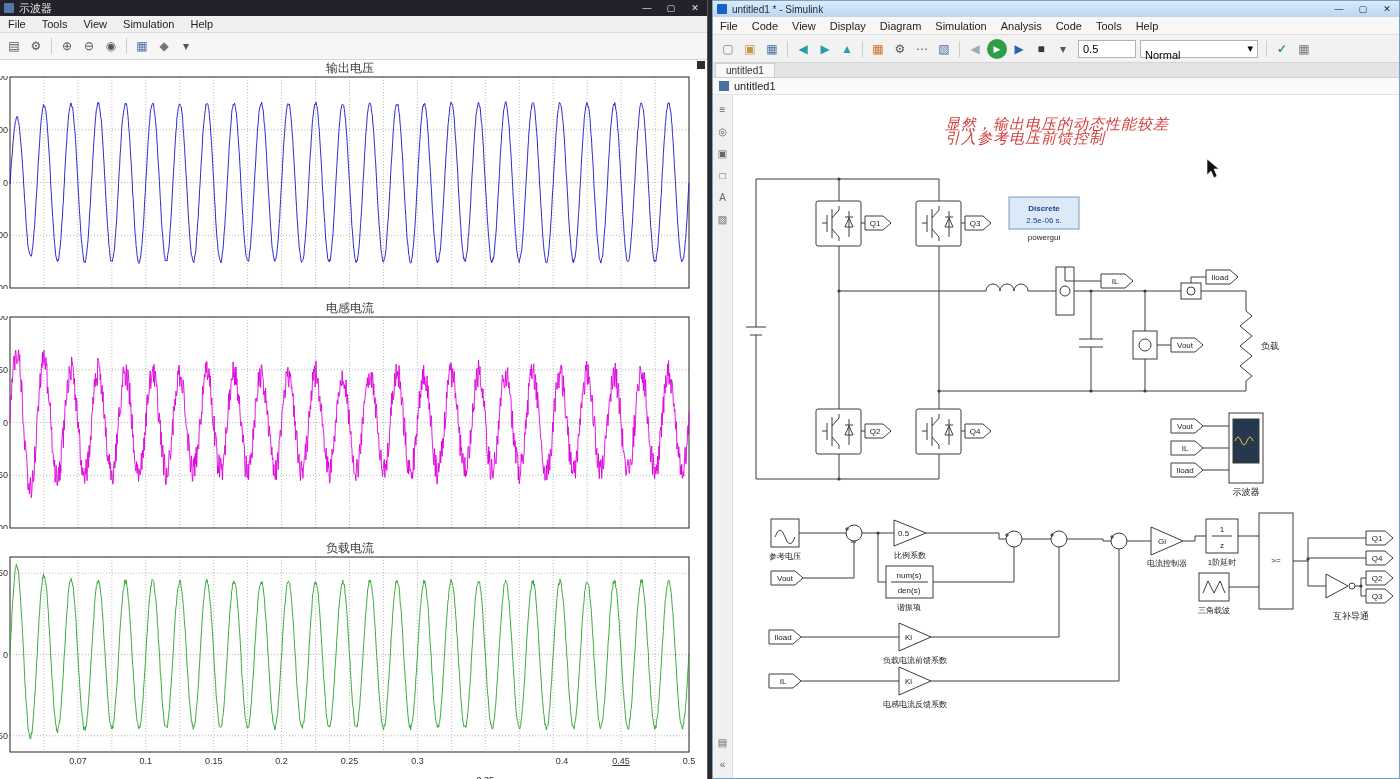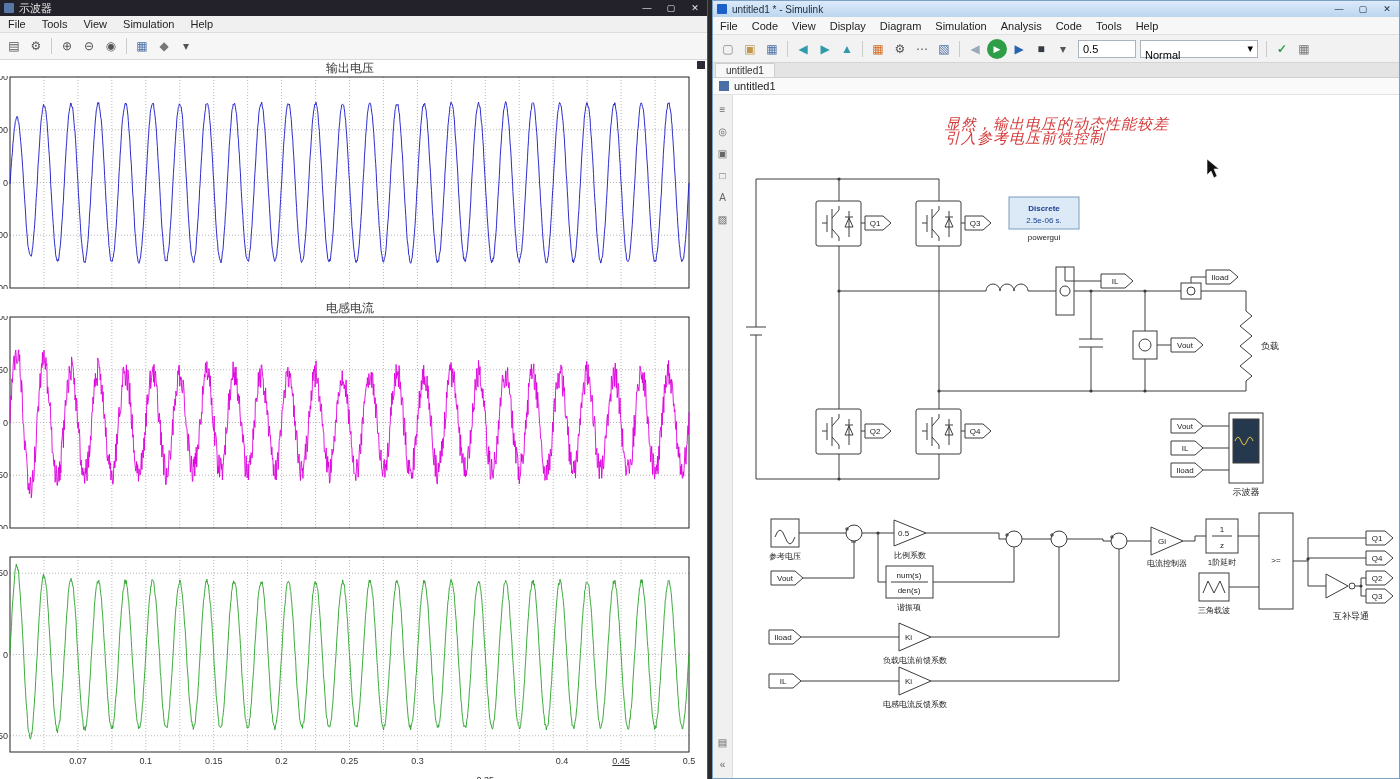--- a/index.html
+++ b/index.html
@@ -154,20 +154,21 @@
           <line x1="10" y1="53.75" x2="689" y2="53.75" stroke="#9a9a9a" stroke-width="0.7" stroke-dasharray="1,2"></line>
           <text x="8" y="56.75" text-anchor="end" font-size="9" fill="#333" font-family="&quot;Liberation Sans&quot;,sans-serif">50</text>
           <line x1="10" y1="106.5" x2="689" y2="106.5" stroke="#9a9a9a" stroke-width="0.7" stroke-dasharray="1,2"></line>
           <text x="8" y="109.5" text-anchor="end" font-size="9" fill="#333" font-family="&quot;Liberation Sans&quot;,sans-serif">0</text>
           <line x1="10" y1="159.25" x2="689" y2="159.25" stroke="#9a9a9a" stroke-width="0.7" stroke-dasharray="1,2"></line>
           <text x="8" y="162.25" text-anchor="end" font-size="9" fill="#333" font-family="&quot;Liberation Sans&quot;,sans-serif">-50</text>
           <text x="8" y="215" text-anchor="end" font-size="9" fill="#333" font-family="&quot;Liberation Sans&quot;,sans-serif">-100</text>
           <rect x="10" y="1" width="679" height="211" fill="none" stroke="#222" stroke-width="1"></rect>
           <polyline points="10.0,106.7 10.5,86.2 11.0,79.6 11.5,83.6 11.9,62.8 12.4,66.3 12.9,55.4 13.4,45.8 13.9,39.9 14.4,40.2 14.8,54.0 15.3,36.3 15.8,34.1 16.3,42.1 16.8,47.7 17.3,47.2 17.8,46.3 18.2,37.3 18.7,33.8 19.2,44.9 19.7,38.7 20.2,61.4 20.7,62.0 21.2,76.2 21.6,64.4 22.1,71.3 22.6,97.3 23.1,108.2 23.6,108.3 24.1,120.3 24.6,133.9 25.0,124.7 25.5,127.2 26.0,135.7 26.5,137.8 27.0,147.5 27.5,156.1 27.9,173.1 28.4,174.1 28.9,167.3 29.4,177.8 29.9,169.7 30.4,161.2 30.9,170.7 31.3,181.8 31.8,177.0 32.3,164.0 32.8,154.3 33.3,166.1 33.8,164.3 34.3,155.3 34.7,130.7 35.2,146.4 35.7,137.3 36.2,128.6 36.7,109.0 37.2,97.5 37.6,95.2 38.1,90.3 38.6,95.3 39.1,75.3 39.6,72.0 40.1,57.5 40.6,71.6 41.0,61.5 41.5,47.7 42.0,51.7 42.5,36.4 43.0,48.8 43.5,38.8 44.0,34.3 44.4,43.7 44.9,48.4 45.4,53.5 45.9,41.5 46.4,49.4 46.9,47.8 47.3,77.6 47.8,70.9 48.3,76.1 48.8,86.4 49.3,87.7 49.8,89.8 50.3,86.5 50.7,104.5 51.2,113.5 51.7,111.3 52.2,136.7 52.7,136.1 53.2,137.7 53.6,146.1 54.1,150.2 54.6,143.9 55.1,166.3 55.6,160.5 56.1,149.4 56.6,157.5 57.0,169.3 57.5,169.5 58.0,158.6 58.5,151.3 59.0,165.5 59.5,145.6 60.0,164.1 60.4,148.7 60.9,156.8 61.4,128.3 61.9,123.9 62.4,118.9 62.9,111.8 63.4,131.7 63.8,104.4 64.3,113.9 64.8,96.2 65.3,84.2 65.8,89.7 66.3,84.2 66.7,84.0 67.2,65.1 67.7,63.8 68.2,76.8 68.7,73.2 69.2,50.3 69.7,56.4 70.1,55.2 70.6,63.2 71.1,64.2 71.6,40.9 72.1,45.1 72.6,49.0 73.1,51.3 73.5,56.8 74.0,68.3 74.5,62.2 75.0,84.0 75.5,78.9 76.0,94.9 76.4,82.2 76.9,85.1 77.4,106.7 77.9,112.2 78.4,106.4 78.9,117.1 79.4,113.1 79.8,121.7 80.3,145.2 80.8,149.3 81.3,144.0 81.8,158.7 82.3,158.0 82.8,151.7 83.2,159.5 83.7,155.6 84.2,160.7 84.7,167.4 85.2,152.2 85.7,157.9 86.1,143.2 86.6,156.2 87.1,164.7 87.6,138.5 88.1,135.6 88.6,151.5 89.1,129.5 89.5,141.1 90.0,134.7 90.5,119.9 91.0,124.1 91.5,106.9 92.0,95.8 92.5,95.8 92.9,81.1 93.4,87.8 93.9,78.0 94.4,63.4 94.9,71.1 95.4,57.3 95.8,69.5 96.3,65.7 96.8,62.2 97.3,69.7 97.8,42.0 98.3,44.9 98.8,45.5 99.2,51.7 99.7,51.1 100.2,64.1 100.7,58.0 101.2,78.2 101.7,75.6 102.1,69.0 102.6,85.7 103.1,75.8 103.6,95.3 104.1,102.6 104.6,98.3 105.1,102.8 105.5,120.4 106.0,111.5 106.5,124.7 107.0,141.1 107.5,145.1 108.0,139.4 108.5,140.1 108.9,148.4 109.4,138.1 109.9,152.8 110.4,146.6 110.9,164.1 111.4,159.2 111.8,154.7 112.3,163.7 112.8,168.2 113.3,165.9 113.8,149.2 114.3,145.0 114.8,152.0 115.2,148.1 115.7,127.9 116.2,145.3 116.7,117.9 117.2,128.4 117.7,117.7 118.2,109.0 118.6,95.4 119.1,91.2 119.6,100.8 120.1,97.0 120.6,97.1 121.1,91.2 121.5,78.9 122.0,68.9 122.5,71.0 123.0,51.4 123.5,51.1 124.0,57.4 124.5,55.5 124.9,56.6 125.4,69.6 125.9,61.2 126.4,48.8 126.9,69.5 127.4,74.3 127.9,53.8 128.3,57.2 128.8,65.0 129.3,88.1 129.8,67.0 130.3,90.6 130.8,86.7 131.3,106.3 131.7,113.0 132.2,98.4 132.7,121.3 133.2,118.6 133.7,136.4 134.2,134.5 134.6,144.9 135.1,148.5 135.6,155.1 136.1,153.5 136.6,145.5 137.1,157.4 137.6,148.5 138.0,153.0 138.5,165.3 139.0,152.9 139.5,155.1 140.0,159.1 140.5,158.2 141.0,147.0 141.4,137.0 141.9,153.6 142.4,134.2 142.9,139.8 143.4,141.8 143.9,121.9 144.3,134.5 144.8,116.4 145.3,118.9 145.8,97.1 146.3,110.4 146.8,82.1 147.3,78.6 147.7,88.5 148.2,85.0 148.7,81.1 149.2,74.9 149.7,61.2 150.2,54.8 150.7,72.5 151.1,67.6 151.6,61.6 152.1,56.9 152.6,53.9 153.1,50.3 153.6,66.2 154.0,48.3 154.5,70.4 155.0,59.5 155.5,55.1 156.0,64.1 156.5,70.2 157.0,69.3 157.4,76.6 157.9,95.0 158.4,106.0 158.9,99.8 159.4,97.1 159.9,107.7 160.3,104.2 160.8,129.0 161.3,116.4 161.8,141.0 162.3,135.5 162.8,129.0 163.3,141.9 163.7,159.0 164.2,137.8 164.7,142.7 165.2,159.4 165.7,168.8 166.2,168.2 166.7,152.1 167.1,161.1 167.6,161.0 168.1,159.8 168.6,149.3 169.1,134.5 169.6,135.0 170.0,136.7 170.5,143.5 171.0,136.6 171.5,120.2 172.0,119.3 172.5,103.6 173.0,119.0 173.4,90.4 173.9,92.7 174.4,94.9 174.9,83.0 175.4,89.4 175.9,75.1 176.4,79.2 176.8,79.8 177.3,71.8 177.8,54.8 178.3,58.7 178.8,49.3 179.3,49.5 179.8,70.0 180.2,60.7 180.7,63.7 181.2,61.4 181.7,72.9 182.2,76.5 182.7,77.2 183.1,63.9 183.6,68.3 184.1,76.5 184.6,91.9 185.1,100.9 185.6,101.6 186.1,110.0 186.5,111.3 187.0,113.1 187.5,123.4 188.0,134.9 188.5,117.9 189.0,124.6 189.5,132.5 189.9,142.9 190.4,156.2 190.9,148.8 191.4,139.9 191.9,154.6 192.4,165.5 192.8,164.4 193.3,143.3 193.8,150.4 194.3,140.7 194.8,160.1 195.3,137.2 195.8,148.2 196.2,131.2 196.7,151.1 197.2,136.8 197.7,128.7 198.2,131.1 198.7,133.1 199.2,114.1 199.6,103.9 200.1,103.1 200.6,108.0 201.1,108.6 201.6,96.3 202.1,97.4 202.5,70.3 203.0,78.6 203.5,74.4 204.0,65.8 204.5,58.2 205.0,61.2 205.5,46.8 205.9,51.8 206.4,56.8 206.9,45.5 207.4,64.0 207.9,59.8 208.4,61.3 208.9,52.5 209.3,55.4 209.8,70.4 210.3,59.7 210.8,77.8 211.3,89.0 211.8,81.9 212.2,98.7 212.7,106.0 213.2,111.4 213.7,114.5 214.2,100.0 214.7,129.8 215.2,116.3 215.6,117.5 216.1,120.9 216.6,126.8 217.1,139.7 217.6,157.8 218.1,150.3 218.6,156.7 219.0,138.8 219.5,161.2 220.0,152.5 220.5,141.8 221.0,143.5 221.5,153.3 221.9,147.9 222.4,163.9 222.9,152.0 223.4,145.8 223.9,138.4 224.4,137.0 224.9,129.2 225.3,139.1 225.8,111.5 226.3,117.5 226.8,116.7 227.3,112.8 227.8,104.0 228.3,85.5 228.7,77.4 229.2,93.9 229.7,73.6 230.2,84.3 230.7,78.2 231.2,63.5 231.6,64.0 232.1,62.1 232.6,63.9 233.1,45.8 233.6,61.3 234.1,56.4 234.6,69.3 235.0,51.4 235.5,68.4 236.0,50.9 236.5,68.9 237.0,62.7 237.5,84.7 237.9,78.3 238.4,78.0 238.9,87.8 239.4,79.9 239.9,94.9 240.4,104.1 240.9,110.1 241.3,106.0 241.8,106.4 242.3,116.5 242.8,126.4 243.3,118.7 243.8,127.0 244.3,130.0 244.7,143.8 245.2,160.6 245.7,156.7 246.2,139.8 246.7,157.1 247.2,162.0 247.6,159.5 248.1,148.2 248.6,163.8 249.1,145.2 249.6,146.2 250.1,139.2 250.6,148.7 251.0,136.6 251.5,137.2 252.0,142.1 252.5,138.2 253.0,112.7 253.5,123.4 254.0,104.3 254.4,104.6 254.9,111.6 255.4,82.8 255.9,82.5 256.4,82.0 256.9,85.7 257.4,80.3 257.8,78.1 258.3,56.3 258.8,70.5 259.3,65.9 259.8,52.7 260.3,62.7 260.7,71.6 261.2,49.2 261.7,48.7 262.2,54.5 262.7,60.6 263.2,62.8 263.7,79.0 264.1,75.8 264.6,75.0 265.1,87.1 265.6,71.9 266.1,86.8 266.6,85.5 267.1,98.8 267.5,94.3 268.0,97.0 268.5,120.3 269.0,117.2 269.5,110.0 270.0,119.9 270.4,119.4 270.9,128.8 271.4,138.9 271.9,131.2 272.4,143.4 272.9,142.0 273.4,159.7 273.8,148.4 274.3,159.1 274.8,159.4 275.3,163.4 275.8,144.2 276.3,164.0 276.8,146.2 277.2,144.6 277.7,136.5 278.2,153.6 278.7,140.7 279.2,124.3 279.7,122.7 280.1,114.3 280.6,114.0 281.1,120.3 281.6,107.9 282.1,93.6 282.6,93.4 283.1,88.0 283.5,85.9 284.0,74.6 284.5,74.0 285.0,82.1 285.5,76.0 286.0,55.7 286.4,55.9 286.9,55.3 287.4,60.5 287.9,51.2 288.4,70.6 288.9,71.2 289.4,55.1 289.8,62.0 290.3,57.4 290.8,60.6 291.3,72.3 291.8,70.8 292.3,78.0 292.8,80.2 293.2,77.5 293.7,100.8 294.2,89.5 294.7,109.6 295.2,105.2 295.7,124.1 296.1,119.8 296.6,114.5 297.1,117.5 297.6,139.6 298.1,147.1 298.6,141.0 299.1,138.0 299.5,149.4 300.0,158.9 300.5,164.6 301.0,145.6 301.5,145.2 302.0,154.4 302.5,152.4 302.9,162.4 303.4,153.0 303.9,147.3 304.4,141.5 304.9,139.7 305.4,127.9 305.9,143.7 306.3,119.8 306.8,120.8 307.3,135.8 307.8,124.5 308.3,114.2 308.8,95.2 309.2,95.8 309.7,101.2 310.2,89.8 310.7,93.2 311.2,74.7 311.7,84.5 312.2,76.3 312.6,56.1 313.1,64.8 313.6,53.3 314.1,55.5 314.6,49.7 315.1,71.2 315.6,56.9 316.0,44.8 316.5,62.8 317.0,67.7 317.5,65.5 318.0,61.9 318.5,67.4 318.9,85.5 319.4,82.3 319.9,80.2 320.4,95.4 320.9,90.2 321.4,87.8 321.9,100.0 322.3,110.2 322.8,108.1 323.3,114.9 323.8,117.5 324.3,136.0 324.8,135.6 325.3,136.6 325.7,142.8 326.2,131.9 326.7,156.1 327.2,156.2 327.7,140.4 328.2,151.4 328.6,145.9 329.1,156.9 329.6,167.2 330.1,164.0 330.6,143.1 331.1,156.7 331.6,148.9 332.0,133.1 332.5,138.6 333.0,135.8 333.5,135.6 334.0,120.2 334.5,122.0 334.9,125.5 335.4,107.6 335.9,103.7 336.4,106.4 336.9,86.6 337.4,84.3 337.9,88.1 338.3,76.3 338.8,80.1 339.3,80.1 339.8,76.9 340.3,64.4 340.8,68.9 341.3,68.3 341.7,70.0 342.2,54.7 342.7,68.6 343.2,65.5 343.7,67.6 344.2,72.8 344.7,68.7 345.1,69.9 345.6,80.9 346.1,63.9 346.6,80.6 347.1,87.7 347.6,78.3 348.0,88.1 348.5,107.9 349.0,93.4 349.5,103.3 350.0,115.6 350.5,118.1 351.0,115.4 351.4,129.8 351.9,132.0 352.4,145.2 352.9,146.4 353.4,139.7 353.9,157.6 354.3,157.4 354.8,158.0 355.3,158.4 355.8,164.7 356.3,154.9 356.8,143.2 357.3,145.2 357.7,151.8 358.2,161.2 358.7,150.3 359.2,136.5 359.7,128.2 360.2,136.2 360.7,137.9 361.1,117.8 361.6,128.9 362.1,104.4 362.6,101.5 363.1,107.9 363.6,91.7 364.1,85.7 364.5,87.2 365.0,81.4 365.5,76.3 366.0,72.5 366.5,67.9 367.0,69.3 367.4,61.6 367.9,70.3 368.4,71.6 368.9,57.6 369.4,68.1 369.9,69.0 370.4,61.4 370.8,61.3 371.3,56.0 371.8,71.7 372.3,56.7 372.8,58.4 373.3,79.1 373.8,67.9 374.2,82.9 374.7,87.6 375.2,81.6 375.7,102.0 376.2,87.8 376.7,93.3 377.1,103.4 377.6,117.3 378.1,117.9 378.6,116.9 379.1,132.6 379.6,141.9 380.1,144.4 380.5,143.2 381.0,133.9 381.5,152.8 382.0,153.7 382.5,160.3 383.0,155.1 383.5,149.8 383.9,145.0 384.4,143.4 384.9,161.4 385.4,148.3 385.9,152.0 386.4,144.4 386.8,154.4 387.3,138.1 387.8,126.9 388.3,140.7 388.8,135.0 389.3,127.7 389.8,110.2 390.2,108.4 390.7,91.4 391.2,99.6 391.7,77.2 392.2,88.4 392.7,75.2 393.1,83.9 393.6,81.0 394.1,79.1 394.6,57.3 395.1,62.8 395.6,70.3 396.1,48.4 396.5,62.7 397.0,56.2 397.5,59.4 398.0,55.1 398.5,71.1 399.0,49.5 399.5,55.4 399.9,73.0 400.4,65.9 400.9,76.1 401.4,89.1 401.9,82.9 402.4,81.5 402.9,86.1 403.3,107.4 403.8,119.5 404.3,101.8 404.8,104.9 405.3,128.7 405.8,116.3 406.2,139.4 406.7,144.6 407.2,153.1 407.7,156.7 408.2,143.9 408.7,158.1 409.2,144.0 409.6,148.5 410.1,154.8 410.6,153.4 411.1,156.8 411.6,162.5 412.1,156.5 412.6,162.3 413.0,156.1 413.5,132.0 414.0,153.8 414.5,134.4 415.0,123.6 415.5,120.3 415.9,129.4 416.4,118.2 416.9,120.5 417.4,99.2 417.9,103.2 418.4,93.6 418.9,90.4 419.3,75.1 419.8,92.0 420.3,77.8 420.8,81.5 421.3,64.6 421.8,73.8 422.2,64.5 422.7,53.4 423.2,67.8 423.7,49.2 424.2,68.7 424.7,60.7 425.2,66.1 425.6,71.4 426.1,75.0 426.6,72.5 427.1,59.9 427.6,82.4 428.1,69.6 428.6,76.6 429.0,93.5 429.5,87.1 430.0,99.1 430.5,110.4 431.0,99.5 431.5,100.1 431.9,117.0 432.4,127.1 432.9,134.8 433.4,144.1 433.9,149.1 434.4,132.5 434.9,141.8 435.3,160.5 435.8,139.1 436.3,146.3 436.8,166.2 437.3,168.1 437.8,157.5 438.3,146.9 438.7,156.1 439.2,152.4 439.7,147.2 440.2,134.9 440.7,147.0 441.2,138.3 441.6,125.2 442.1,140.3 442.6,122.7 443.1,132.4 443.6,121.6 444.1,120.8 444.6,95.9 445.0,113.0 445.5,104.0 446.0,101.9 446.5,76.0 447.0,81.8 447.5,64.0 448.0,65.4 448.4,68.8 448.9,59.0 449.4,53.9 449.9,48.6 450.4,54.3 450.9,46.6 451.4,48.6 451.8,71.2 452.3,57.8 452.8,52.5 453.3,66.6 453.8,59.2 454.3,55.5 454.7,64.6 455.2,81.9 455.7,77.4 456.2,86.8 456.7,91.9 457.2,93.7 457.7,88.8 458.1,106.6 458.6,109.7 459.1,116.8 459.6,111.0 460.1,139.7 460.6,118.8 461.0,134.5 461.5,131.5 462.0,147.2 462.5,138.9 463.0,137.4 463.5,146.1 464.0,155.5 464.4,159.8 464.9,141.4 465.4,160.9 465.9,154.1 466.4,159.5 466.9,154.0 467.4,153.5 467.8,135.8 468.3,130.3 468.8,131.0 469.3,142.4 469.8,136.0 470.3,114.2 470.8,127.6 471.2,116.5 471.7,112.9 472.2,110.0 472.7,87.4 473.2,96.0 473.7,91.5 474.1,93.8 474.6,77.5 475.1,63.3 475.6,71.7 476.1,74.3 476.6,53.3 477.1,52.2 477.5,67.8 478.0,71.0 478.5,44.4 479.0,51.7 479.5,58.9 480.0,50.6 480.4,69.0 480.9,70.5 481.4,75.3 481.9,72.2 482.4,82.2 482.9,73.0 483.4,83.6 483.8,90.7 484.3,84.8 484.8,94.7 485.3,94.7 485.8,108.1 486.3,109.6 486.8,133.8 487.2,139.9 487.7,139.7 488.2,148.3 488.7,130.5 489.2,146.2 489.7,134.9 490.2,163.2 490.6,163.3 491.1,158.9 491.6,143.0 492.1,153.2 492.6,159.2 493.1,162.3 493.5,153.6 494.0,153.3 494.5,136.1 495.0,143.3 495.5,144.7 496.0,148.2 496.5,138.8 496.9,120.0 497.4,122.9 497.9,128.4 498.4,104.6 498.9,113.2 499.4,100.5 499.8,92.6 500.3,81.8 500.8,90.2 501.3,80.4 501.8,71.5 502.3,59.0 502.8,60.1 503.2,65.7 503.7,63.0 504.2,71.7 504.7,71.5 505.2,66.3 505.7,54.9 506.2,70.0 506.6,70.2 507.1,56.9 507.6,51.5 508.1,66.5 508.6,72.1 509.1,66.2 509.6,78.2 510.0,78.9 510.5,78.7 511.0,82.5 511.5,104.3 512.0,112.2 512.5,94.8 512.9,113.7 513.4,128.9 513.9,117.2 514.4,130.9 514.9,124.7 515.4,127.2 515.9,147.3 516.3,131.1 516.8,134.2 517.3,137.1 517.8,142.3 518.3,163.9 518.8,150.6 519.3,167.9 519.7,162.5 520.2,160.5 520.7,154.9 521.2,137.6 521.7,145.5 522.2,138.5 522.6,141.5 523.1,147.7 523.6,140.2 524.1,137.8 524.6,116.7 525.1,118.5 525.6,104.1 526.0,112.6 526.5,96.7 527.0,101.2 527.5,84.2 528.0,98.7 528.5,67.4 528.9,70.8 529.4,66.3 529.9,60.4 530.4,53.2 530.9,59.5 531.4,48.3 531.9,62.9 532.3,58.4 532.8,57.6 533.3,53.1 533.8,47.8 534.3,72.9 534.8,73.9 535.3,58.4 535.7,64.1 536.2,83.5 536.7,66.5 537.2,92.1 537.7,76.3 538.2,86.8 538.6,87.4 539.1,98.2 539.6,107.3 540.1,111.5 540.6,122.8 541.1,123.0 541.6,127.4 542.0,137.5 542.5,145.9 543.0,148.0 543.5,157.5 544.0,150.3 544.5,152.9 545.0,164.4 545.4,159.1 545.9,158.7 546.4,149.0 546.9,164.0 547.4,143.8 547.9,150.8 548.4,158.3 548.8,137.8 549.3,139.0 549.8,154.3 550.3,133.2 550.8,135.2 551.3,140.2 551.7,135.7 552.2,120.4 552.7,106.0 553.2,116.1 553.7,95.0 554.2,83.0 554.7,82.7 555.1,95.8 555.6,74.4 556.1,66.4 556.6,69.5 557.1,73.3 557.6,69.2 558.1,57.1 558.5,66.5 559.0,72.1 559.5,57.6 560.0,55.3 560.5,57.5 561.0,48.9 561.4,53.1 561.9,51.2 562.4,75.0 562.9,80.4 563.4,59.8 563.9,75.4 564.4,71.6 564.8,85.5 565.3,100.1 565.8,102.2 566.3,102.2 566.8,99.9 567.3,103.4 567.8,119.2 568.2,110.6 568.7,124.0 569.2,145.3 569.7,128.0 570.2,148.5 570.7,135.9 571.1,136.6 571.6,156.9 572.1,154.3 572.6,157.9 573.1,155.1 573.6,145.2 574.1,153.6 574.5,156.7 575.0,144.3 575.5,162.2 576.0,144.5 576.5,134.7 577.0,145.0 577.5,146.1 577.9,126.2 578.4,117.9 578.9,119.8 579.4,116.9 579.9,102.7 580.4,108.9 580.8,90.0 581.3,86.6 581.8,92.0 582.3,77.6 582.8,78.5 583.3,68.9 583.8,66.4 584.2,75.8 584.7,78.4 585.2,56.3 585.7,49.2 586.2,54.4 586.7,45.3 587.1,63.7 587.6,68.8 588.1,48.5 588.6,67.4 589.1,61.2 589.6,60.9 590.1,69.2 590.5,78.8 591.0,85.7 591.5,83.5 592.0,79.0 592.5,81.5 593.0,107.4 593.5,110.4 593.9,106.8 594.4,100.4 594.9,105.1 595.4,119.0 595.9,138.9 596.4,135.3 596.9,132.3 597.3,151.6 597.8,150.4 598.3,137.4 598.8,153.0 599.3,162.7 599.8,145.4 600.2,151.3 600.7,143.7 601.2,143.6 601.7,162.3 602.2,153.8 602.7,139.6 603.2,152.3 603.6,153.1 604.1,144.3 604.6,133.0 605.1,120.5 605.6,119.6 606.1,122.3 606.5,112.7 607.0,102.9 607.5,98.3 608.0,109.9 608.5,99.2 609.0,89.7 609.5,83.2 609.9,83.1 610.4,77.8 610.9,85.5 611.4,60.1 611.9,64.0 612.4,73.3 612.9,64.0 613.3,51.6 613.8,56.8 614.3,70.6 614.8,53.8 615.3,47.0 615.8,64.7 616.3,72.1 616.7,53.0 617.2,81.6 617.7,76.4 618.2,67.3 618.7,69.1 619.2,97.7 619.6,89.6 620.1,82.1 620.6,102.3 621.1,107.7 621.6,115.7 622.1,130.5 622.6,112.7 623.0,133.5 623.5,136.3 624.0,135.7 624.5,141.4 625.0,141.3 625.5,152.7 626.0,159.4 626.4,157.0 626.9,150.3 627.4,149.2 627.9,143.6 628.4,145.9 628.9,152.6 629.3,157.5 629.8,150.8 630.3,143.0 630.8,144.4 631.3,148.6 631.8,149.1 632.3,145.0 632.7,132.6 633.2,111.5 633.7,130.6 634.2,99.2 634.7,120.1 635.2,114.7 635.6,103.2 636.1,88.8 636.6,76.1 637.1,75.9 637.6,68.2 638.1,70.8 638.6,74.2 639.0,74.9 639.5,63.6 640.0,50.0 640.5,53.1 641.0,55.5 641.5,63.2 642.0,59.2 642.4,66.9 642.9,56.6 643.4,74.7 643.9,58.9 644.4,56.5 644.9,80.5 645.4,63.7 645.8,69.0 646.3,93.1 646.8,93.7 647.3,107.8 647.8,100.6 648.3,102.6 648.7,113.6 649.2,126.8 649.7,128.5 650.2,131.4 650.7,146.0 651.2,138.4 651.7,130.2 652.1,146.2 652.6,158.4 653.1,137.4 653.6,143.6 654.1,157.6 654.6,162.8 655.0,150.9 655.5,156.8 656.0,158.2 656.5,148.9 657.0,154.9 657.5,140.2 658.0,157.8 658.4,146.8 658.9,130.1 659.4,143.5 659.9,114.7 660.4,114.4 660.9,110.8 661.4,121.3 661.8,97.0 662.3,109.0 662.8,90.2 663.3,80.8 663.8,96.8 664.3,68.4 664.8,73.6 665.2,77.2 665.7,59.5 666.2,71.3 666.7,69.7 667.2,59.8 667.7,48.1 668.1,59.8 668.6,44.5 669.1,68.5 669.6,57.3 670.1,67.0 670.6,64.2 671.1,77.4 671.5,63.3 672.0,65.1 672.5,69.4 673.0,78.9 673.5,90.1 674.0,87.7 674.4,96.0 674.9,93.6 675.4,109.0 675.9,113.5 676.4,105.5 676.9,133.0 677.4,127.1 677.8,128.7 678.3,140.6 678.8,130.9 679.3,142.2 679.8,137.4 680.3,158.4 680.8,150.0 681.2,158.5 681.7,148.1 682.2,161.8 682.7,162.4 683.2,155.7 683.7,160.2 684.1,152.2 684.6,141.2 685.1,131.4 685.6,146.0 686.1,148.2 686.6,129.1 687.1,128.5 687.5,116.0 688.0,109.6 688.5,118.6 689.0,96.3 " fill="none" stroke="#dd00dd" stroke-width="0.9"></polyline>
         </svg></div>
+    <div class="chart-title" style="top:480px">负载电流</div>
     <div class="chart-box" style="top:496px;height:197px"><svg width="700" height="197">
           <rect x="10" y="1" width="679" height="195" fill="#ffffff"></rect>
           <line x1="43.95" y1="1" x2="43.95" y2="196" stroke="#9a9a9a" stroke-width="0.7" stroke-dasharray="1,2"></line>
           <line x1="77.9" y1="1" x2="77.9" y2="196" stroke="#9a9a9a" stroke-width="0.7" stroke-dasharray="1,2"></line>
           <line x1="111.85000000000001" y1="1" x2="111.85000000000001" y2="196" stroke="#9a9a9a" stroke-width="0.7" stroke-dasharray="1,2"></line>
           <line x1="145.8" y1="1" x2="145.8" y2="196" stroke="#9a9a9a" stroke-width="0.7" stroke-dasharray="1,2"></line>
           <line x1="179.75" y1="1" x2="179.75" y2="196" stroke="#9a9a9a" stroke-width="0.7" stroke-dasharray="1,2"></line>
           <line x1="213.7" y1="1" x2="213.7" y2="196" stroke="#9a9a9a" stroke-width="0.7" stroke-dasharray="1,2"></line>
           <line x1="247.64999999999998" y1="1" x2="247.64999999999998" y2="196" stroke="#9a9a9a" stroke-width="0.7" stroke-dasharray="1,2"></line>
           <line x1="281.59999999999997" y1="1" x2="281.59999999999997" y2="196" stroke="#9a9a9a" stroke-width="0.7" stroke-dasharray="1,2"></line>

